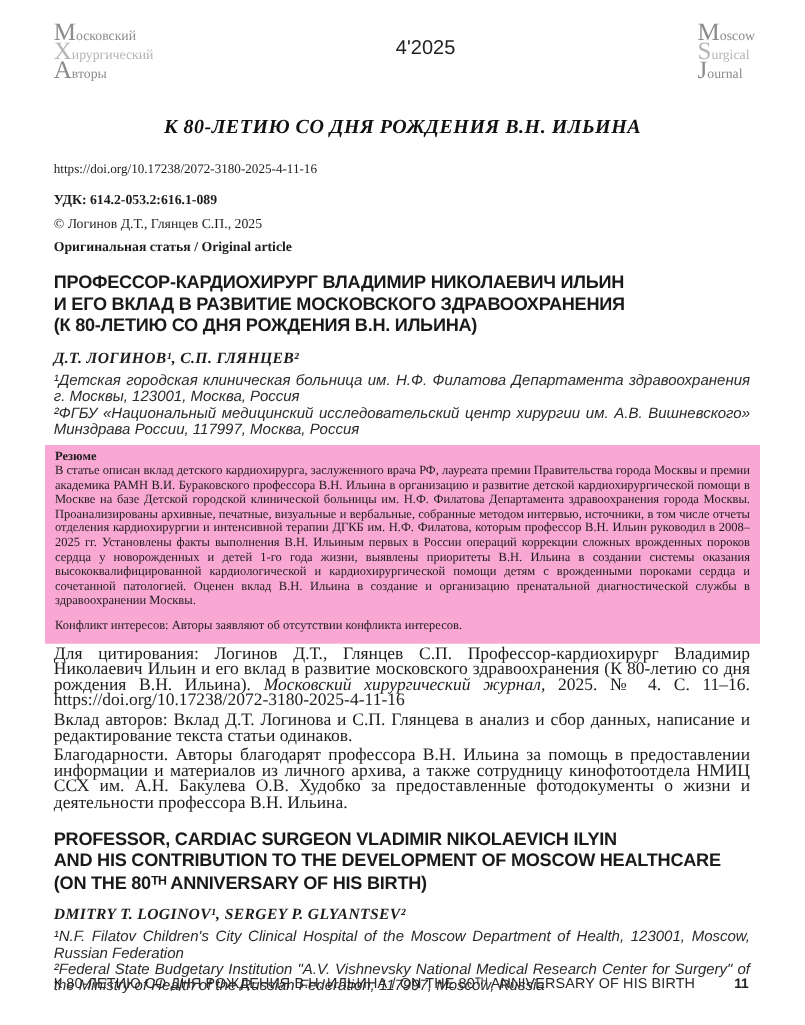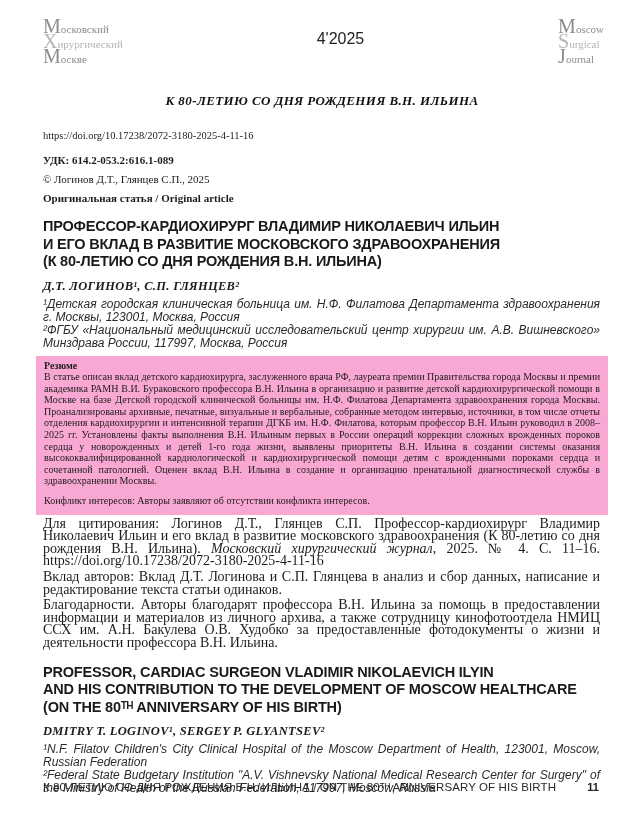--- a/index.html
+++ b/index.html
@@ -12,21 +12,21 @@
   .header { position:absolute; top:20px; left:43px; right:40px; display:flex; justify-content:space-between; align-items:flex-start; }
   .logo { font-family:"Liberation Serif", serif; color:#8c8c8c; font-size:11px; line-height:12px; }
   .logo-line { display:block; }
   .logo-line::first-letter { font-size:20px; }
   .logo-line.light { color:#b5b5b5; }
   .issue { font-family:"Liberation Sans", sans-serif; font-size:16px; color:#222; padding-top:10px; }
   
   .banner {
     position:absolute; top:93px; left:0; right:0; text-align:center;
     font-family:"Liberation Serif", serif; font-style:italic; font-weight:bold;
-    font-size:13px; letter-spacing:0.4px; color:#111;
+    font-size:16px; letter-spacing:0.4px; color:#111;
   }
   
   .content { position:absolute; top:123px; left:43px; width:557px; }
   .doi { margin-top:7px; font-size:10.5px; }
   .udk { margin-top:13px; font-size:11px; font-weight:bold; }
   .copyright { margin-top:7px; font-size:11px; }
   .article-type { margin-top:7px; font-size:11px; font-weight:bold; }
   .title-ru, .title-en {
     margin-top:14px; font-family:"Liberation Sans", sans-serif; font-weight:bold;
     font-size:14.5px; line-height:17.5px; letter-spacing:-0.2px; color:#1a1a1a;
@@ -60,21 +60,21 @@
 </style>
 </head>
 <body>
 
 <div class="page">
 
   <div class="header">
     <div class="logo">
       <span class="logo-line">Московский</span>
       <span class="logo-line light">Хирургический</span>
-      <span class="logo-line">Москве</span>
+      <span class="logo-line">Авторы</span>
     </div>
     <div class="issue">4'2025</div>
     <div class="logo">
       <span class="logo-line">Moscow</span>
       <span class="logo-line light">Surgical</span>
       <span class="logo-line">Journal</span>
     </div>
   </div>
 
   <div class="banner">К 80-ЛЕТИЮ СО ДНЯ РОЖДЕНИЯ В.Н. ИЛЬИНА</div>

